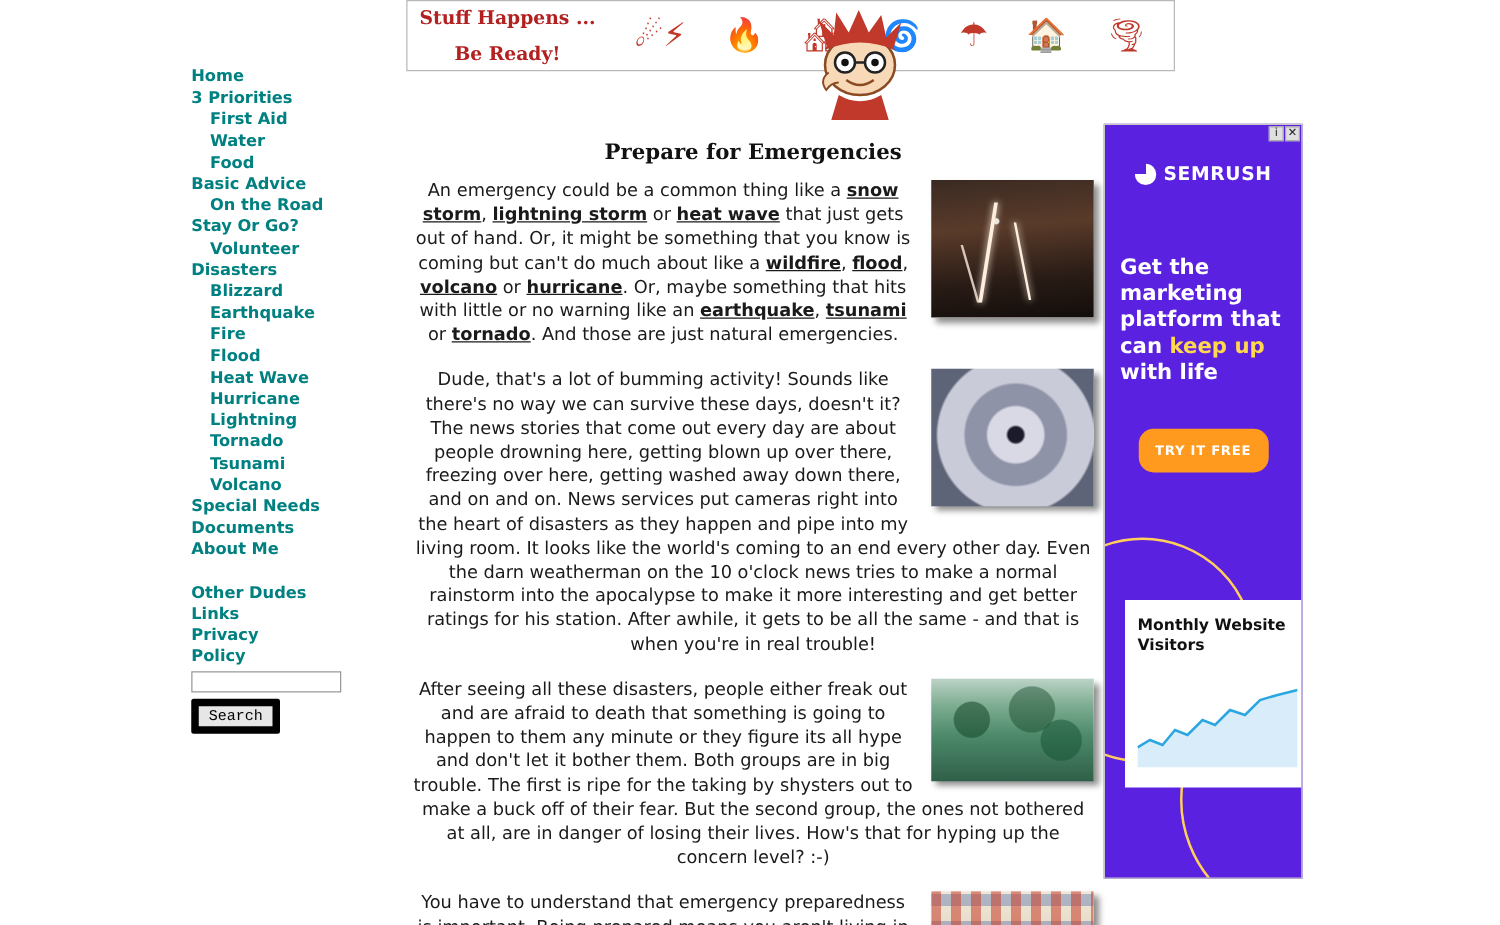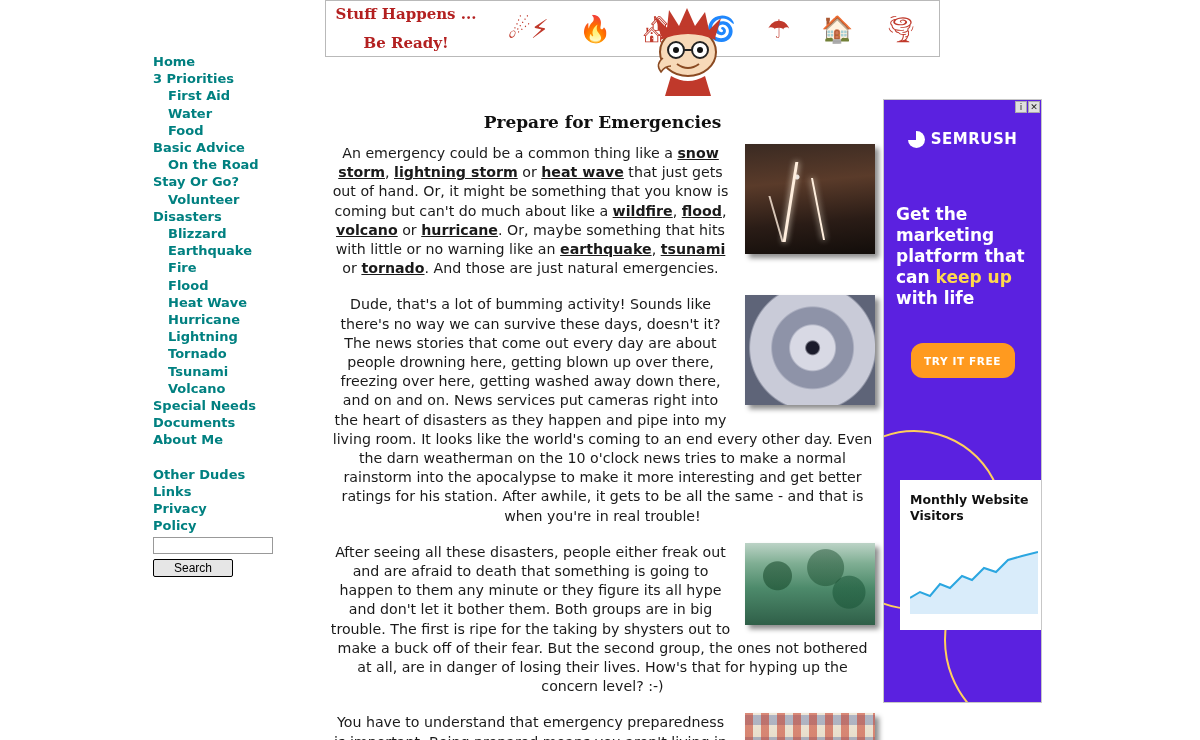--- a/index.html
+++ b/index.html
@@ -68,25 +68,25 @@
     width: 120px; height: 17px;
     border: 1px solid #999;
     background: #fff;
     font-size: 12px;
     padding: 0 2px;
     display: block;
     margin-left: 0px;
   }
   .search-btn {
     margin-top: 5px;
-    font-family: Liberation Sans, sans-serif;
+    font-family: Liberation Mono, monospace;
     font-size: 12px;
-    padding: 1px 20px;
+    padding: 1px 8px;
     background: #e6e6e6;
-    border: 1px solid #000000;
+    border: 6px solid #000000;
     border-radius: 2px;
     cursor: pointer;
   }
 
   
   .main {
     position: absolute; left: 330px; top: 112px;
     width: 545px;
   }
   .page-title {

